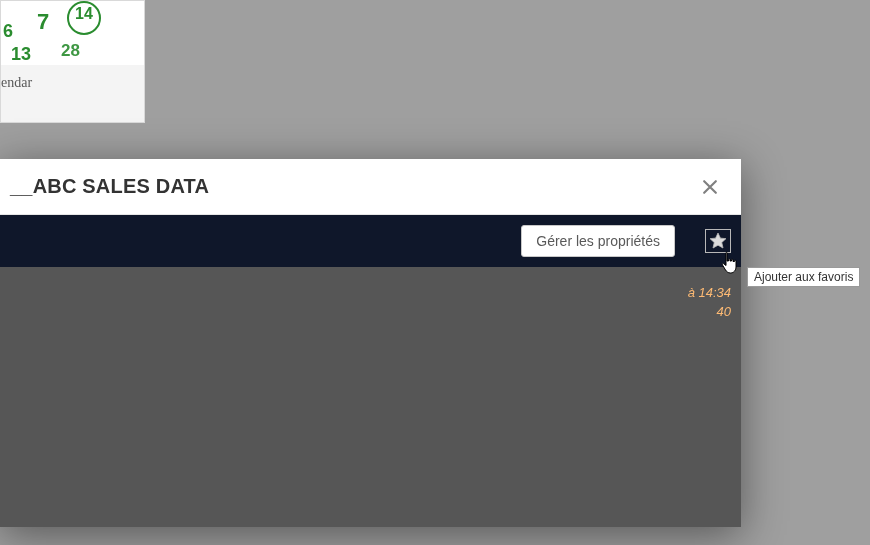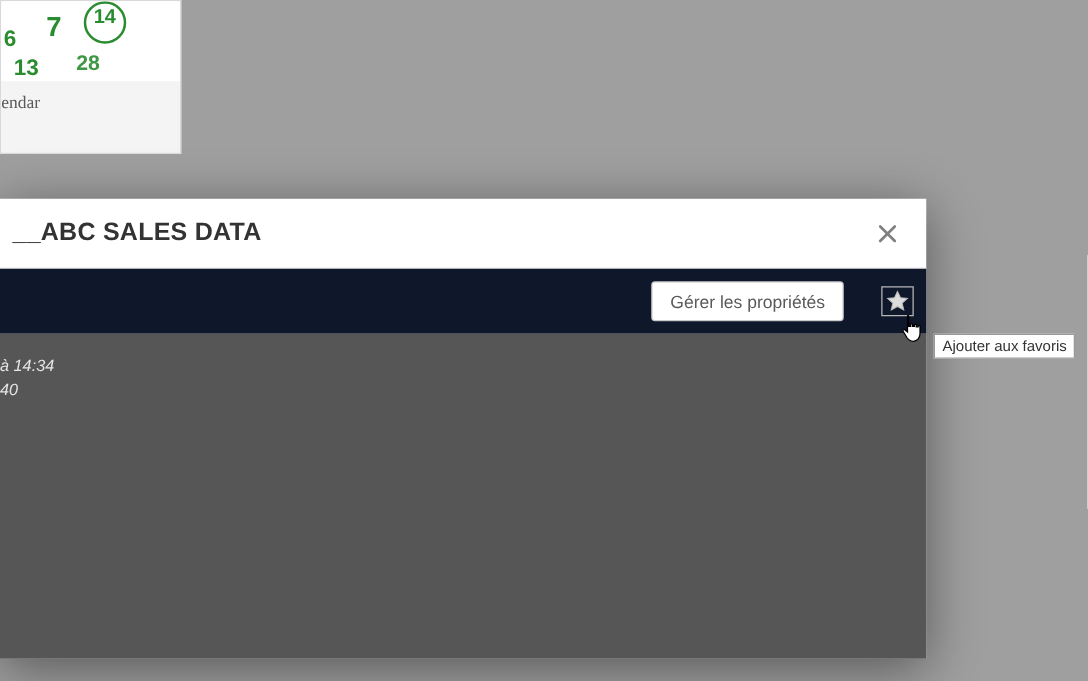--- a/index.html
+++ b/index.html
@@ -109,26 +109,27 @@
     width: 26px; height: 24px;
     display: flex; align-items: center; justify-content: center;
     cursor: pointer;
     border: 1px solid #b8b8b8;
   }
   .star-btn svg { width: 20px; height: 20px; }
   .star-btn svg path { fill: #dcdcdc; stroke: #b9b9b9; stroke-width: 1; }
 
   .modal-body {
     background: #565656;
-    color: #e5e5e5;
+    color: #fdba74;
     padding: 14px 10px 18px 0;
     font-size: 13px;
     font-style: italic;
     height: 260px;
     position: relative;
+    text-align: right;
   }
   .modal-body .line { margin-top: 4px; white-space: pre; }
 
   
   .cursor {
     position: absolute;
     top: 251px;
     left: 720px;
     width: 20px; height: 24px;
     pointer-events: none;

